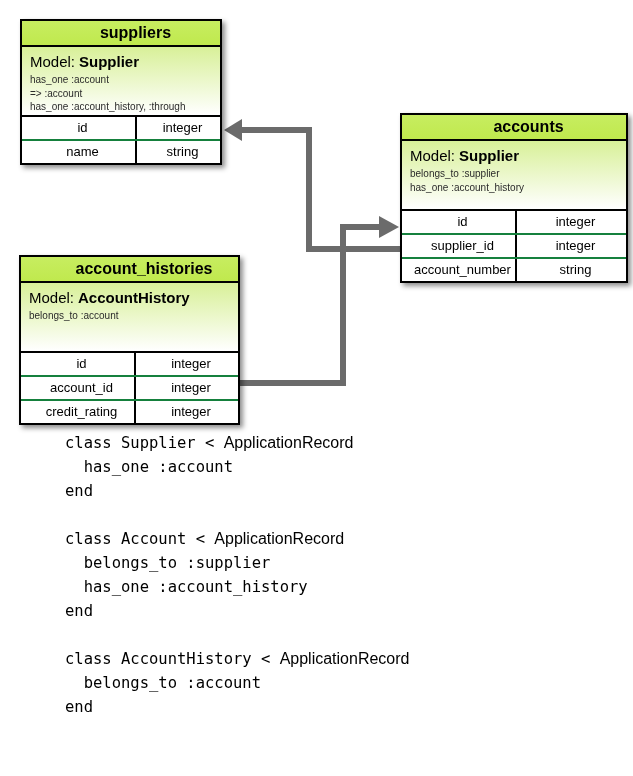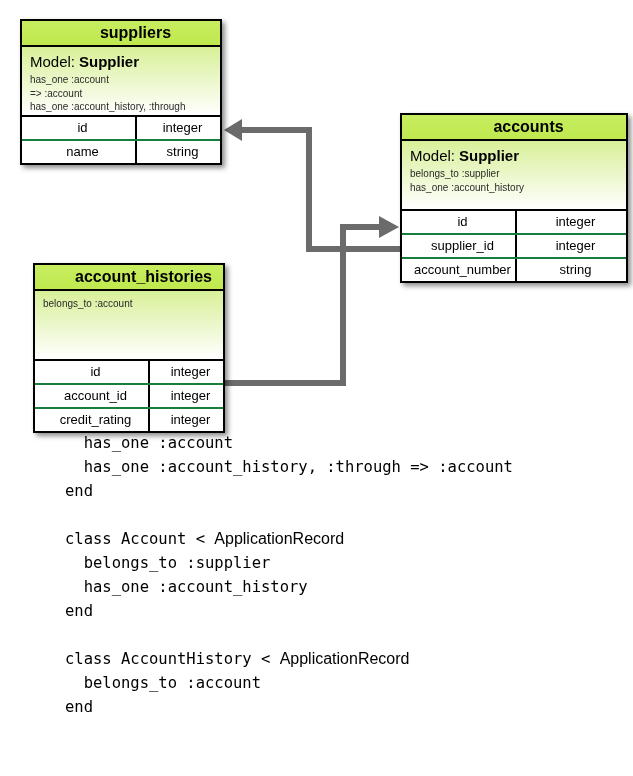--- a/index.html
+++ b/index.html
@@ -29,21 +29,21 @@
   .model-line{font-size:15px;margin-bottom:3px;white-space:nowrap;}
   .model-name{font-weight:bold;margin-left:4px;}
   .assoc{font-size:10px;line-height:13.5px;color:#2b2b2b;white-space:nowrap;}
   .trow{display:flex;height:22px;line-height:22px;background:#fff;text-align:center;}
   .trow + .trow{border-top:2px solid #15803d;}
   .cell{box-sizing:border-box;font-size:13px;padding-left:8px;white-space:nowrap;overflow:hidden;}
   .cname{width:115px;border-right:2px solid #000;}
   .ctype{flex:1;}
   .t-suppliers{left:20px;top:19px;width:202px;}
   .t-accounts{left:400px;top:113px;width:228px;}
-  .t-histories{left:19px;top:263px;width:192px;margin-left:14px;}
+  .t-histories{left:19px;top:255px;width:221px;}
   
   #connector-layer{position:absolute;left:0;top:0;pointer-events:none;}
   .conn{stroke:var(--connector-gray,#6b6b6b);stroke-width:6;fill:none;}
   .conn-head{fill:var(--connector-gray,#6b6b6b);stroke:none;}
   
   .code{
     position:absolute;left:65px;top:431px;
     font-family:"DejaVu Sans Mono",monospace;
     font-size:15.5px;line-height:24px;color:#000;
   }
@@ -102,40 +102,43 @@
     </div>
     <div class="trow">
       <div class="cell cname">account_number</div>
       <div class="cell ctype">string</div>
     </div>
   </div>
 
   <div class="etable t-histories">
     <div class="thead">account_histories</div>
     <div class="tbody">
+      <div class="model-line">
+        <span>Model:</span><span class="model-name">AccountHistory</span>
+      </div>
       <div class="assoc">belongs_to :account</div>
     </div>
     <div class="trow">
       <div class="cell cname">id</div>
       <div class="cell ctype">integer</div>
     </div>
     <div class="trow">
       <div class="cell cname">account_id</div>
       <div class="cell ctype">integer</div>
     </div>
     <div class="trow">
       <div class="cell cname">credit_rating</div>
       <div class="cell ctype">integer</div>
     </div>
   </div>
 
   <div class="code">
     <div class="code-block">
+      <div class="code-line"><span>class Supplier &lt; </span><span class="csans">ApplicationRecord</span></div>
       <div class="code-line"><span>  has_one :account</span><span class="csans"></span></div>
-      <div class="code-line"><span>  has_one :account_history, :through =&gt; :account</span><span class="csans"></span></div>
       <div class="code-line"><span>end</span><span class="csans"></span></div>
     </div>
     <div class="code-block">
       <div class="code-line"><span>class Account &lt; </span><span class="csans">ApplicationRecord</span></div>
       <div class="code-line"><span>  belongs_to :supplier</span><span class="csans"></span></div>
       <div class="code-line"><span>  has_one :account_history</span><span class="csans"></span></div>
       <div class="code-line"><span>end</span><span class="csans"></span></div>
     </div>
     <div class="code-block">
       <div class="code-line"><span>class AccountHistory &lt; </span><span class="csans">ApplicationRecord</span></div>

